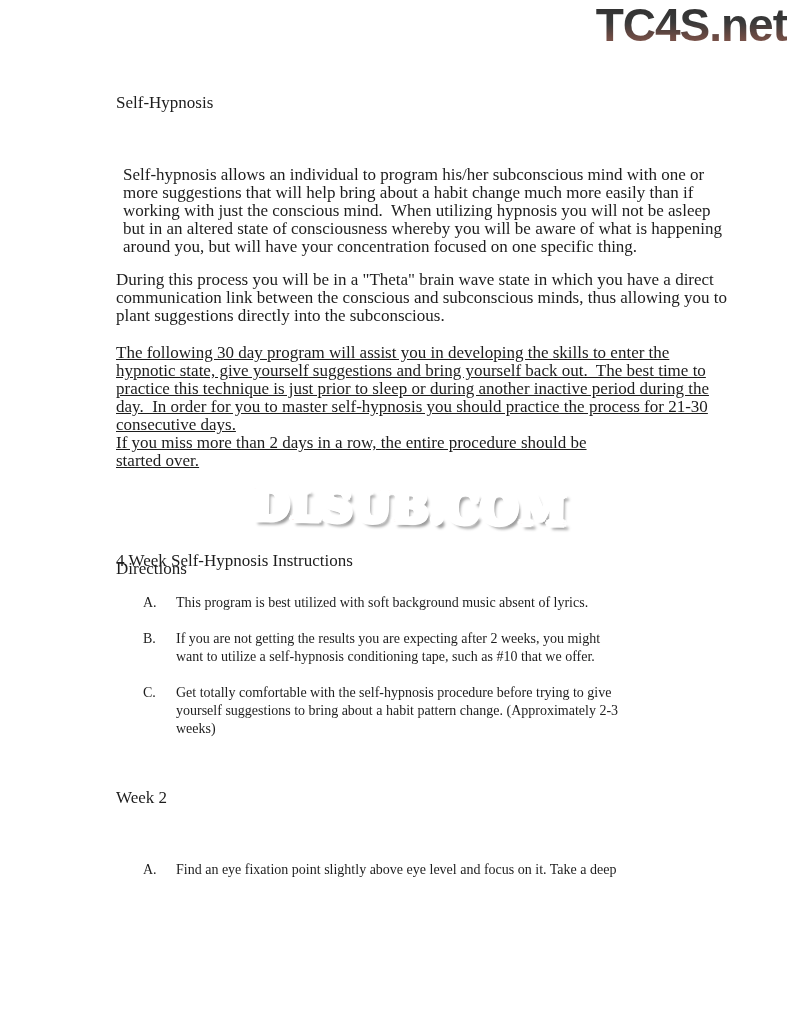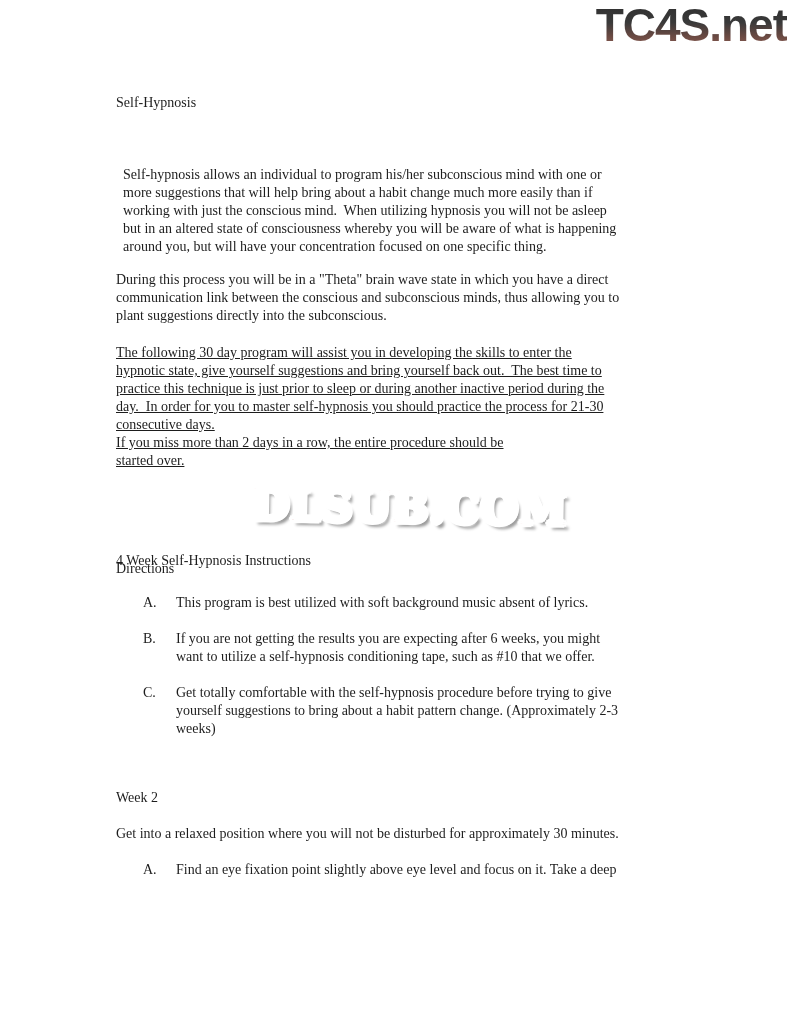--- a/index.html
+++ b/index.html
@@ -6,21 +6,21 @@
   .page{
     position:relative;
     width:791px;height:880px;
     background:#ffffff;
     font-family:"Liberation Serif", serif;
     color:#1d1d1d;
     overflow:hidden;
   }
   .abs{position:absolute;}
   .body-text{
-    font-size:14px;
+    font-size:17px;
     line-height:18px;
     white-space:pre;
     letter-spacing:0px;
   }
   
   .tc4s{
     top:2px;right:4px;
     font-family:"Liberation Sans", sans-serif;
     font-weight:bold;
     font-size:46px;
@@ -114,34 +114,33 @@
 
   <div class="abs body-text" style="left:116px;top:560px;">Directions</div>
 
   <div class="abs list" style="top:594px;">
     <div class="list-item">
       <div class="list-marker">A.</div>
       <div class="list-text">This program is best utilized with soft background music absent of lyrics.</div>
     </div>
     <div class="list-item">
       <div class="list-marker">B.</div>
-      <div class="list-text">If you are not getting the results you are expecting after 6 weeks, you might
+      <div class="list-text">If you are not getting the results you are expecting after 2 weeks, you might
 want to utilize a self-hypnosis conditioning tape, such as #10 that we offer.</div>
     </div>
     <div class="list-item">
       <div class="list-marker">C.</div>
       <div class="list-text">Get totally comfortable with the self-hypnosis procedure before trying to give
 yourself suggestions to bring about a habit pattern change. (Approximately 2-3
 weeks)</div>
     </div>
   </div>
 
   <div class="abs body-text" style="left:116px;top:789px;">Week 2</div>
 
-  <div class="abs body-text" style="left:116px;top:825px;">Get into a relaxed position where you will not be disturbed for approximately 30 minutes.</div>
 
   <div class="abs list" style="top:861px;">
     <div class="list-item">
       <div class="list-marker">A.</div>
       <div class="list-text">Find an eye fixation point slightly above eye level and focus on it. Take a deep
 breath all the way in - hold - exhale slowly while relaxing and counting
 backward from 5 - 1.  You will be taking 5 deep breaths during this process.</div>
     </div>
   </div>
 

